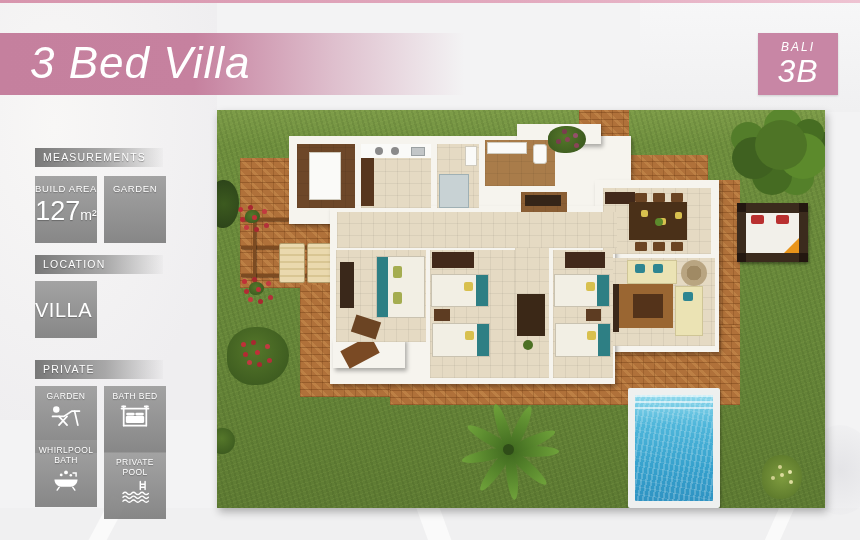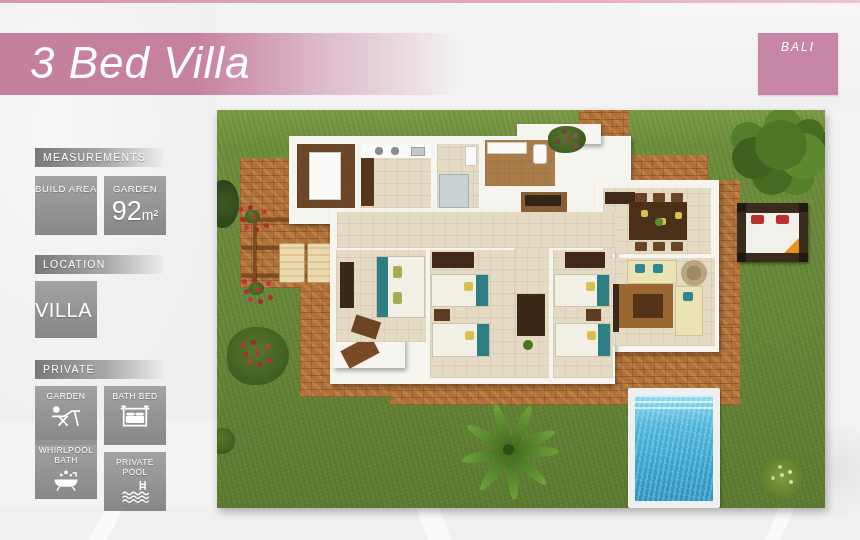--- a/index.html
+++ b/index.html
@@ -31,21 +31,21 @@
   .type-badge{left:758px;top:33px;width:80px;height:62px;background:#c886a5;
        color:#fff;text-align:center;box-shadow:0 1px 2px rgba(0,0,0,.15);}
   .type-badge .t-label{display:block;margin-top:7px;font-size:12px;letter-spacing:2px;}
   .type-badge .t-value{display:block;font-size:32px;line-height:34px;font-weight:400;letter-spacing:1px;}
 
   
   .section-bar{position:absolute;left:35px;width:128px;height:19px;line-height:19px;
        padding-left:8px;box-sizing:border-box;color:#fff;font-size:10.5px;letter-spacing:1.2px;
        text-shadow:0 1px 1px rgba(50,50,50,.45);
        background:linear-gradient(90deg,rgba(110,110,110,.92) 0%,rgba(140,140,140,.72) 55%,rgba(190,190,190,.08) 100%);}
-  .gray-box{position:absolute;width:62px;height:59px;box-sizing:border-box;color:#fff;
+  .gray-box{position:absolute;width:62px;height:67px;box-sizing:border-box;color:#fff;
        background:linear-gradient(180deg,rgba(152,152,152,.88),rgba(120,120,120,.88));
        text-shadow:0 1px 1px rgba(50,50,50,.4);overflow:hidden;}
   .stat-label{font-size:9.5px;letter-spacing:.6px;text-align:center;margin-top:7px;}
   .stat-row{text-align:center;margin-top:2px;white-space:nowrap;}
   .stat-value{font-size:27px;font-weight:100;}
   .stat-unit{font-size:14px;font-weight:100;}
   .villa-box{height:57px;}
   .villa-text{display:block;font-size:20px;font-weight:100;
        letter-spacing:.5px;margin-top:18px;}
   .feat-label{font-size:8.5px;letter-spacing:.4px;text-align:center;line-height:1.2;margin-top:5px;}
@@ -127,31 +127,32 @@
 <div class="streak streak2"></div>
 <div class="streak streak3"></div>
 <div class="bg-shape bg3"></div>
 
 <div class="abs top-strip"></div>
 <div class="abs banner">
   <h1>3 Bed Villa</h1>
 </div>
 <div class="abs type-badge">
   <span class="t-label">BALI</span>
+  <span class="t-value">3B</span>
 </div>
 
 <aside>
   <div class="section-bar" style="top:148px;">MEASUREMENTS</div>
 
   <div class="gray-box" style="left:35px;top:176px;">
     <div class="stat-label">BUILD AREA</div>
+    <div class="stat-row"><span class="stat-value">127</span><span class="stat-unit">m²</span></div>
   </div>
   <div class="gray-box" style="left:104px;top:176px;">
     <div class="stat-label">GARDEN</div>
-    <div class="stat-row"><span class="stat-value">92</span><span class="stat-unit">m²</span></div>
   </div>
 
   <div class="section-bar" style="top:255px;">LOCATION</div>
   <div class="gray-box villa-box" style="left:35px;top:281px;">
     <span class="villa-text">VILLA</span>
   </div>
 
   <div class="section-bar" style="top:360px;">PRIVATE</div>
 
   <div class="gray-box" style="left:35px;top:386px;">

